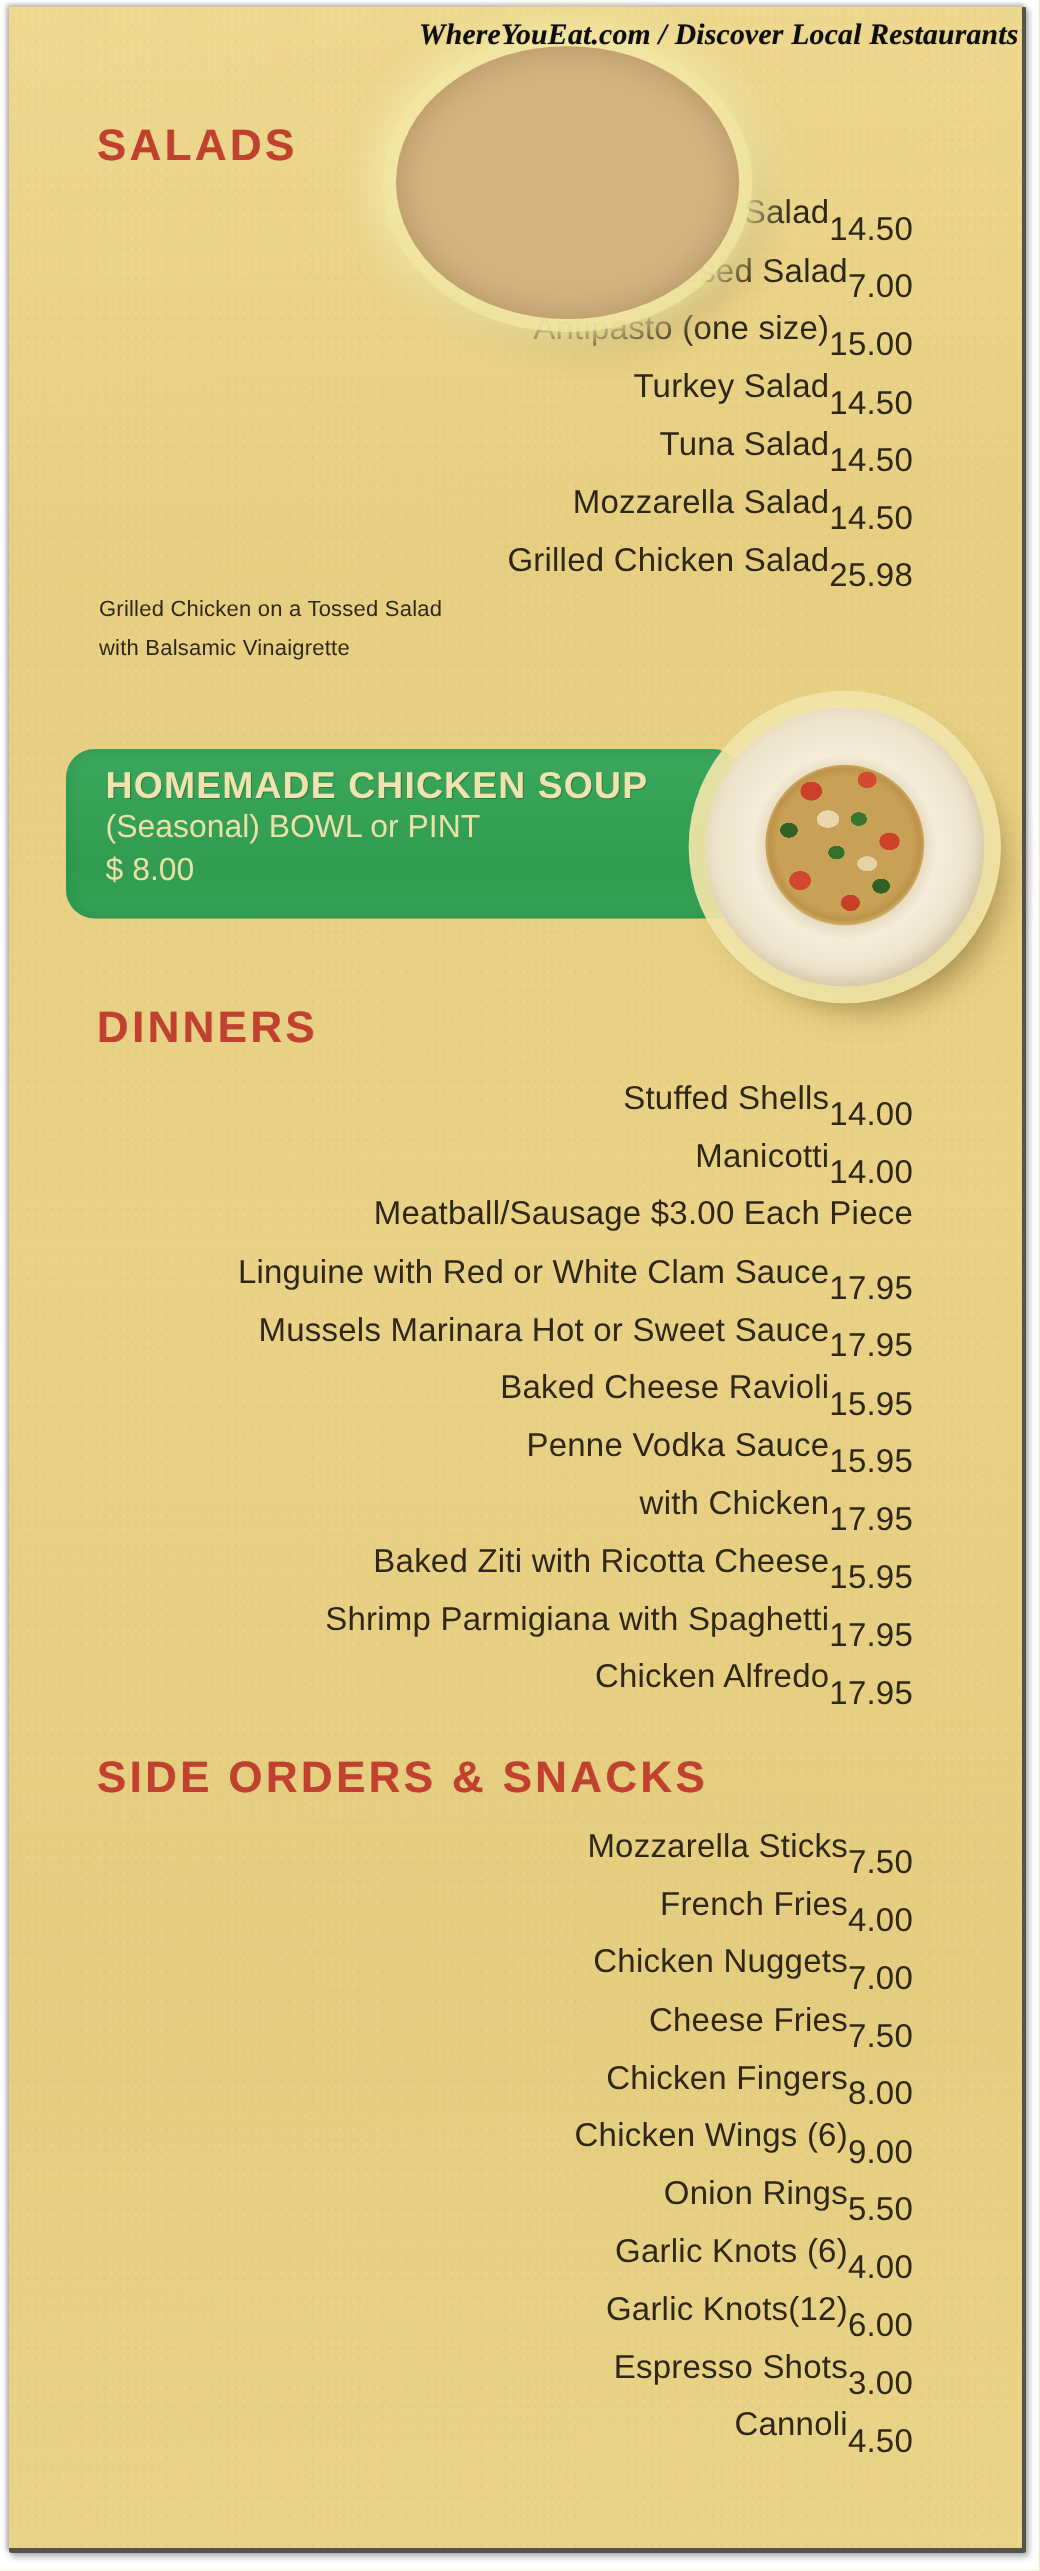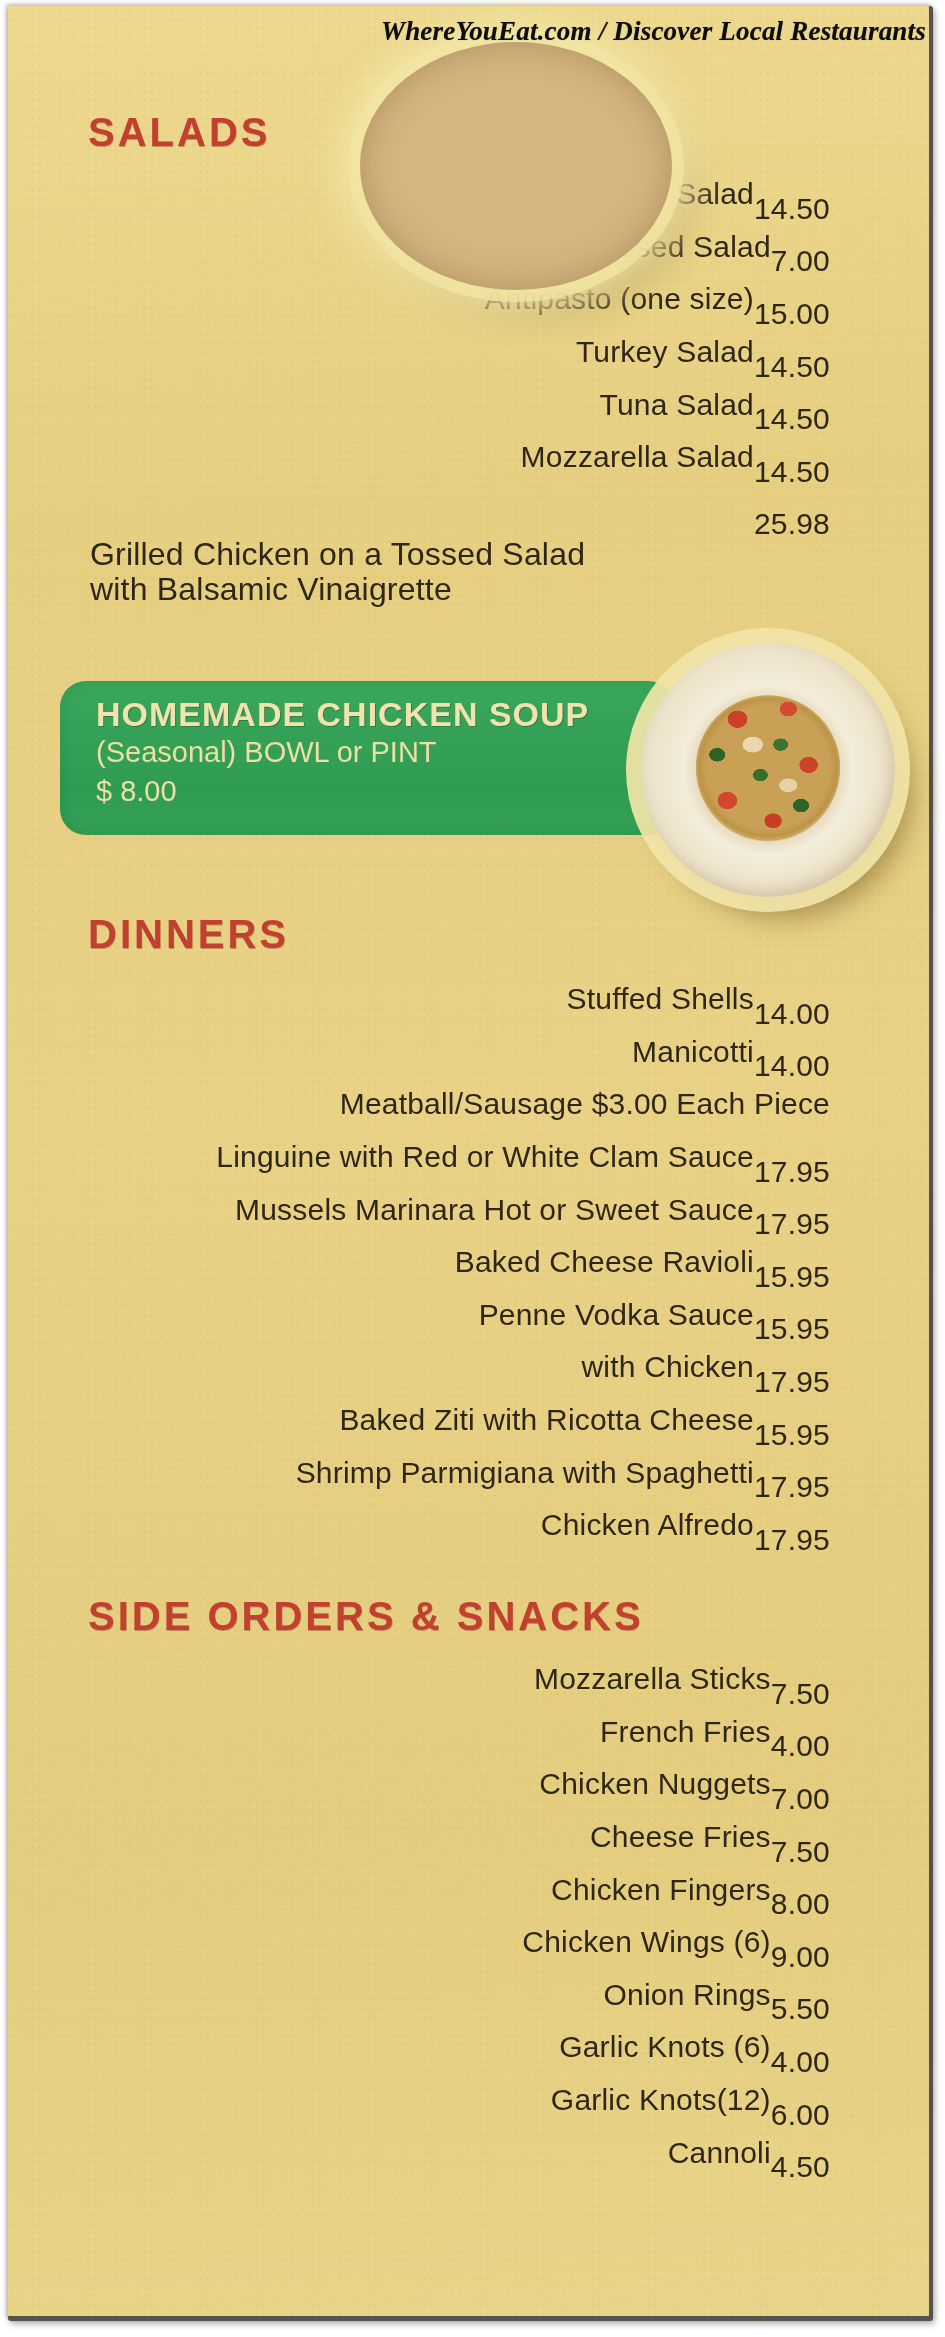--- a/index.html
+++ b/index.html
@@ -49,21 +49,21 @@
   #sides-rows{top:1653px;}
   .row{
     height:52.6px;display:flex;align-items:center;justify-content:flex-end;
     font-size:30px;color:#2e2718;letter-spacing:0.2px;
   }
   .row .item-name{white-space:nowrap;}
   .row.indent .item-name{padding-left:44px;}
   .row .item-price{font-size:30px;margin-top:29px;}
   .note{
     position:absolute;left:90px;top:537px;z-index:2;
-    font-size:32px;line-height:35px;color:#2e2718;letter-spacing:0.2px;
+    font-size:20px;line-height:35px;color:#2e2718;letter-spacing:0.2px;
   }
   
   .soup-banner{
     position:absolute;left:60px;top:681px;width:614px;height:154px;z-index:3;
     background:linear-gradient(180deg,#3aa75d 0%,#2f9c52 70%,#35a156 100%);
     border-radius:26px;
     box-shadow:inset 0 0 14px rgba(0,70,25,0.18);
     padding:13px 0 0 36px;box-sizing:border-box;
   }
   .banner-title{
@@ -164,20 +164,21 @@
     </div>
     <div class="row">
       <span class="item-name">Tuna Salad</span>
       <span class="item-price">14.50</span>
     </div>
     <div class="row">
       <span class="item-name">Mozzarella Salad</span>
       <span class="item-price">14.50</span>
     </div>
     <div class="row">
+      <span class="item-name">Grilled Chicken Salad</span>
       <span class="item-price">25.98</span>
     </div>
   </div>
 <div class="note" id="salad-note">
     <div>Grilled Chicken on a Tossed Salad</div>
     <div>with Balsamic Vinaigrette</div>
   </div>
 
 <div class="soup-banner">
   <div class="banner-title">HOMEMADE CHICKEN SOUP</div>
@@ -266,16 +267,20 @@
     </div>
     <div class="row">
       <span class="item-name">Garlic Knots (6)</span>
       <span class="item-price">4.00</span>
     </div>
     <div class="row">
       <span class="item-name">Garlic Knots(12)</span>
       <span class="item-price">6.00</span>
     </div>
     <div class="row">
+      <span class="item-name">Espresso Shots</span>
+      <span class="item-price">3.00</span>
+    </div>
+    <div class="row">
       <span class="item-name">Cannoli</span>
       <span class="item-price">4.50</span>
     </div>
   </div>
 
 </body></html>

